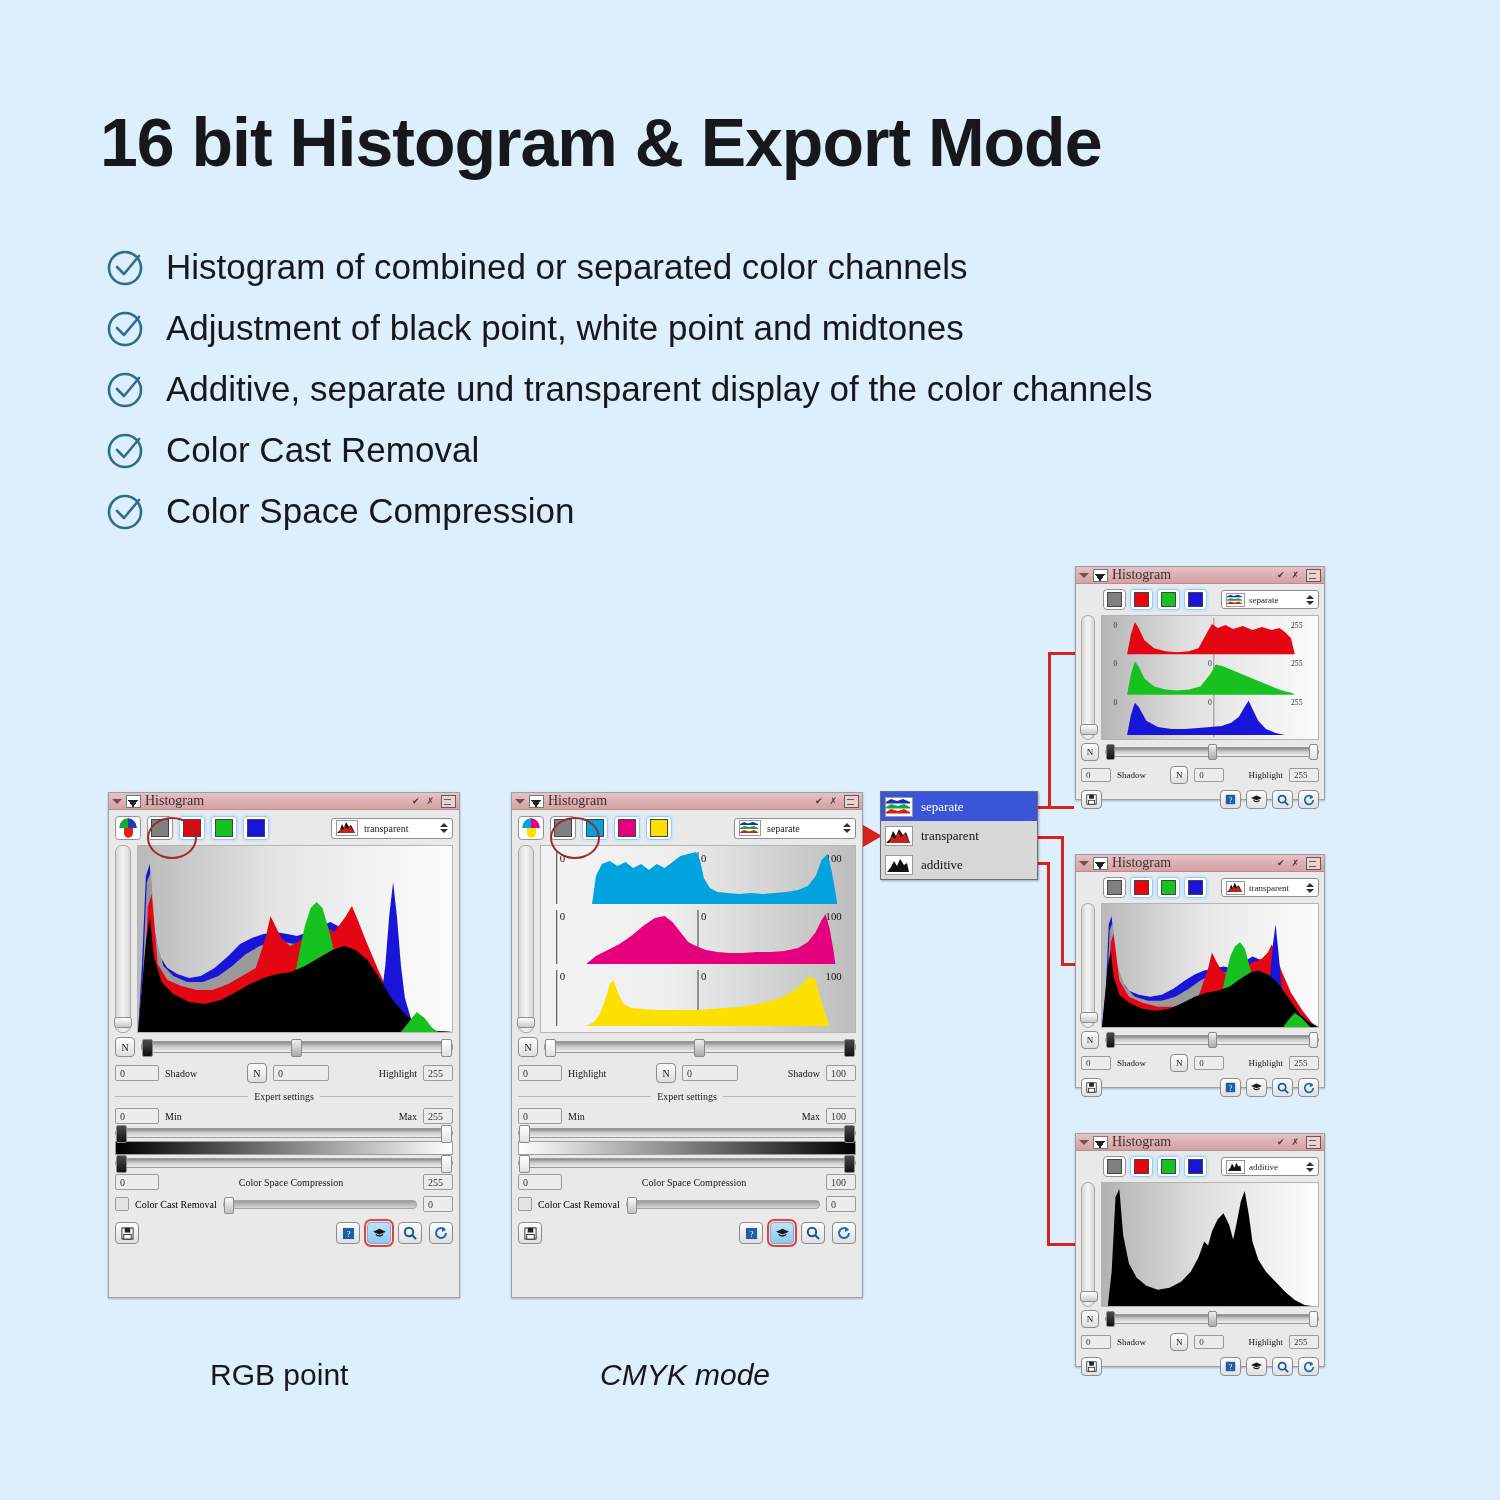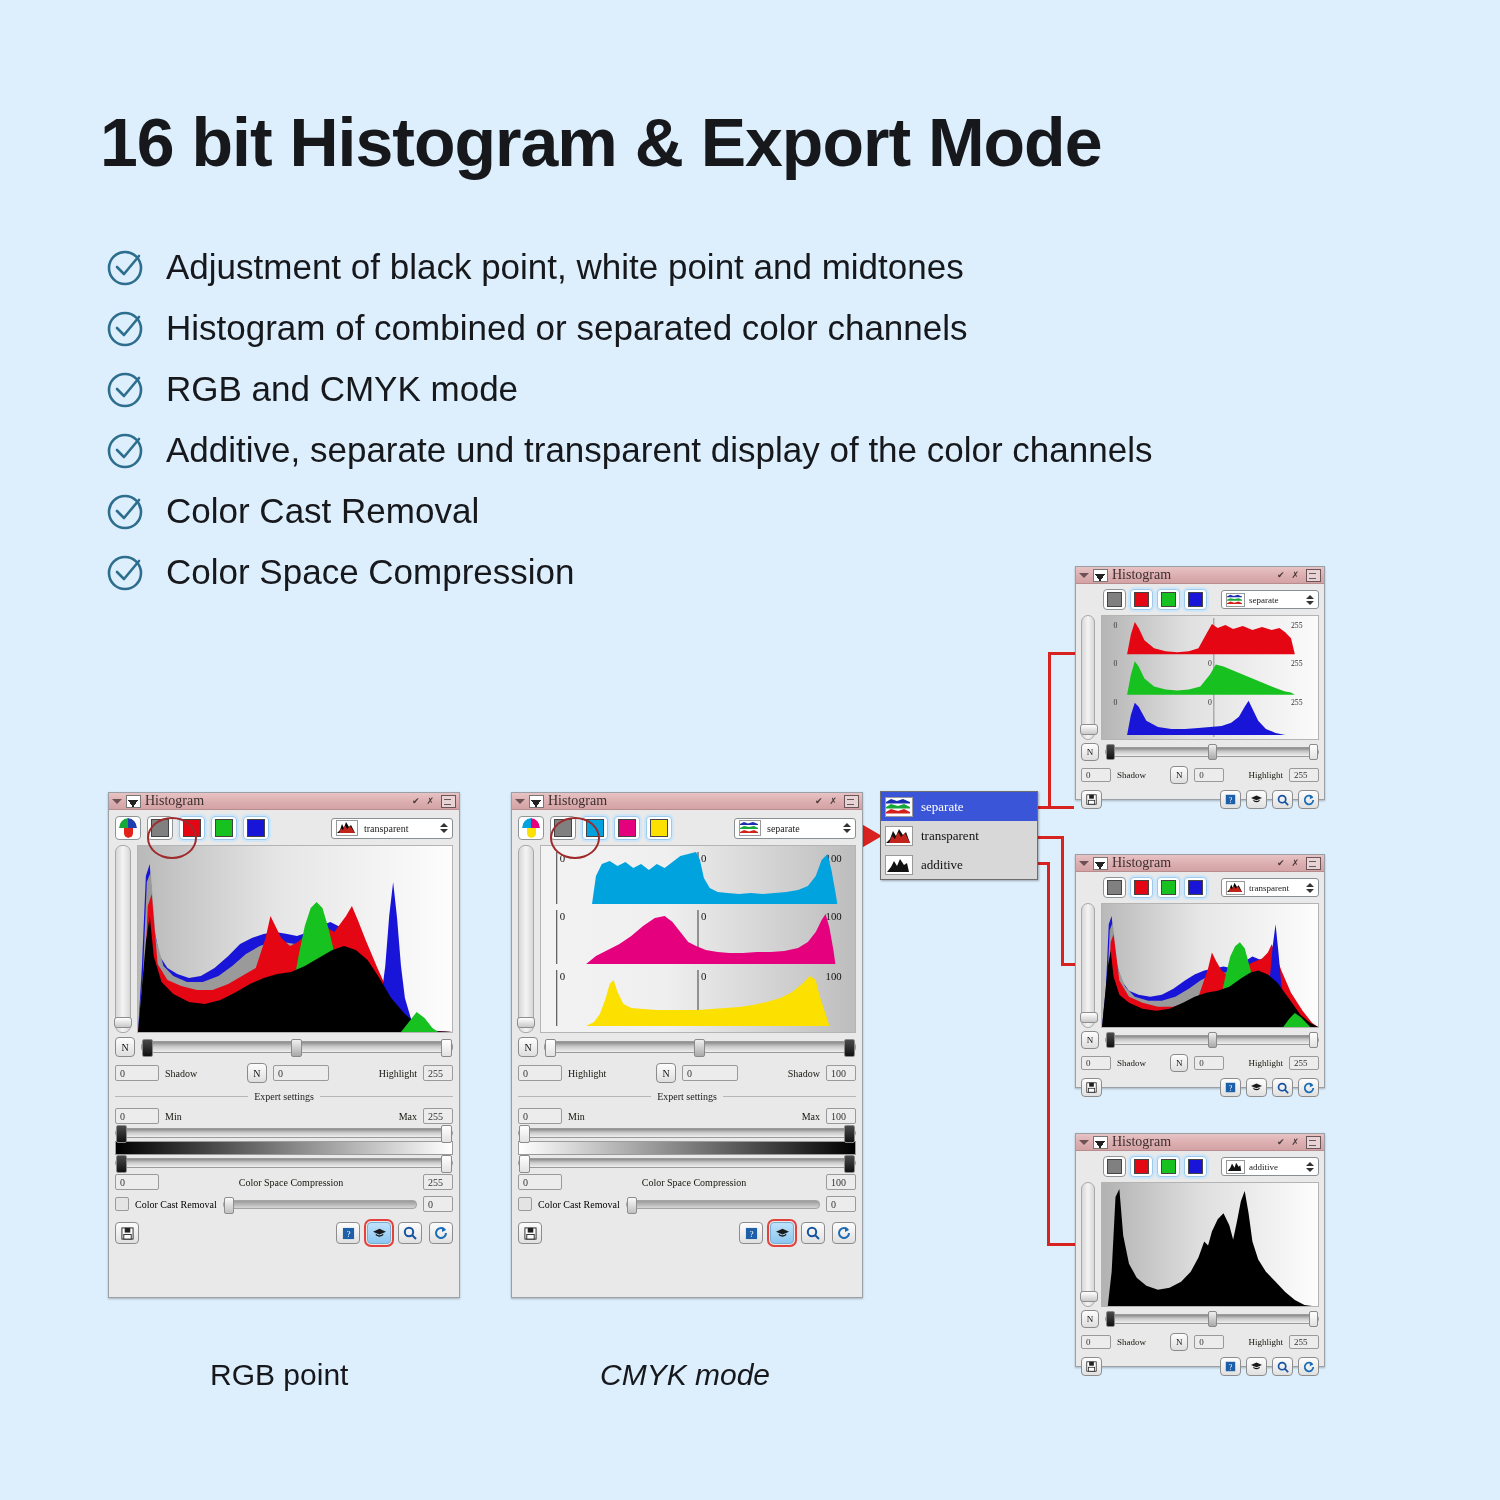--- a/index.html
+++ b/index.html
@@ -136,39 +136,30 @@
 <div class="page-title">16 bit Histogram &amp; Export Mode</div>
 
 <div class="bullets">
   <div class="bullet-row">
     <span class="check-icon">
       <svg viewBox="0 0 44 44" width="44" height="44">
           <circle cx="21" cy="23" r="16" fill="none" stroke="#2d6e8e" stroke-width="2.6"></circle>
           <path d="M13 22 L20 29 L35 11" fill="none" stroke="#2d6e8e" stroke-width="2.6" stroke-linecap="round" stroke-linejoin="round"></path>
         </svg>
     </span>
-    <span class="bullet-text">Adjustment of black point, white point and midtones</span>
+    <span class="bullet-text">Histogram of combined or separated color channels</span>
   </div>
   <div class="bullet-row">
     <span class="check-icon">
       <svg viewBox="0 0 44 44" width="44" height="44">
           <circle cx="21" cy="23" r="16" fill="none" stroke="#2d6e8e" stroke-width="2.6"></circle>
           <path d="M13 22 L20 29 L35 11" fill="none" stroke="#2d6e8e" stroke-width="2.6" stroke-linecap="round" stroke-linejoin="round"></path>
         </svg>
     </span>
-    <span class="bullet-text">Histogram of combined or separated color channels</span>
-  </div>
-  <div class="bullet-row">
-    <span class="check-icon">
-      <svg viewBox="0 0 44 44" width="44" height="44">
-          <circle cx="21" cy="23" r="16" fill="none" stroke="#2d6e8e" stroke-width="2.6"></circle>
-          <path d="M13 22 L20 29 L35 11" fill="none" stroke="#2d6e8e" stroke-width="2.6" stroke-linecap="round" stroke-linejoin="round"></path>
-        </svg>
-    </span>
-    <span class="bullet-text">RGB and CMYK mode</span>
+    <span class="bullet-text">Adjustment of black point, white point and midtones</span>
   </div>
   <div class="bullet-row">
     <span class="check-icon">
       <svg viewBox="0 0 44 44" width="44" height="44">
           <circle cx="21" cy="23" r="16" fill="none" stroke="#2d6e8e" stroke-width="2.6"></circle>
           <path d="M13 22 L20 29 L35 11" fill="none" stroke="#2d6e8e" stroke-width="2.6" stroke-linecap="round" stroke-linejoin="round"></path>
         </svg>
     </span>
     <span class="bullet-text">Additive, separate und transparent display of the color channels</span>
   </div>

